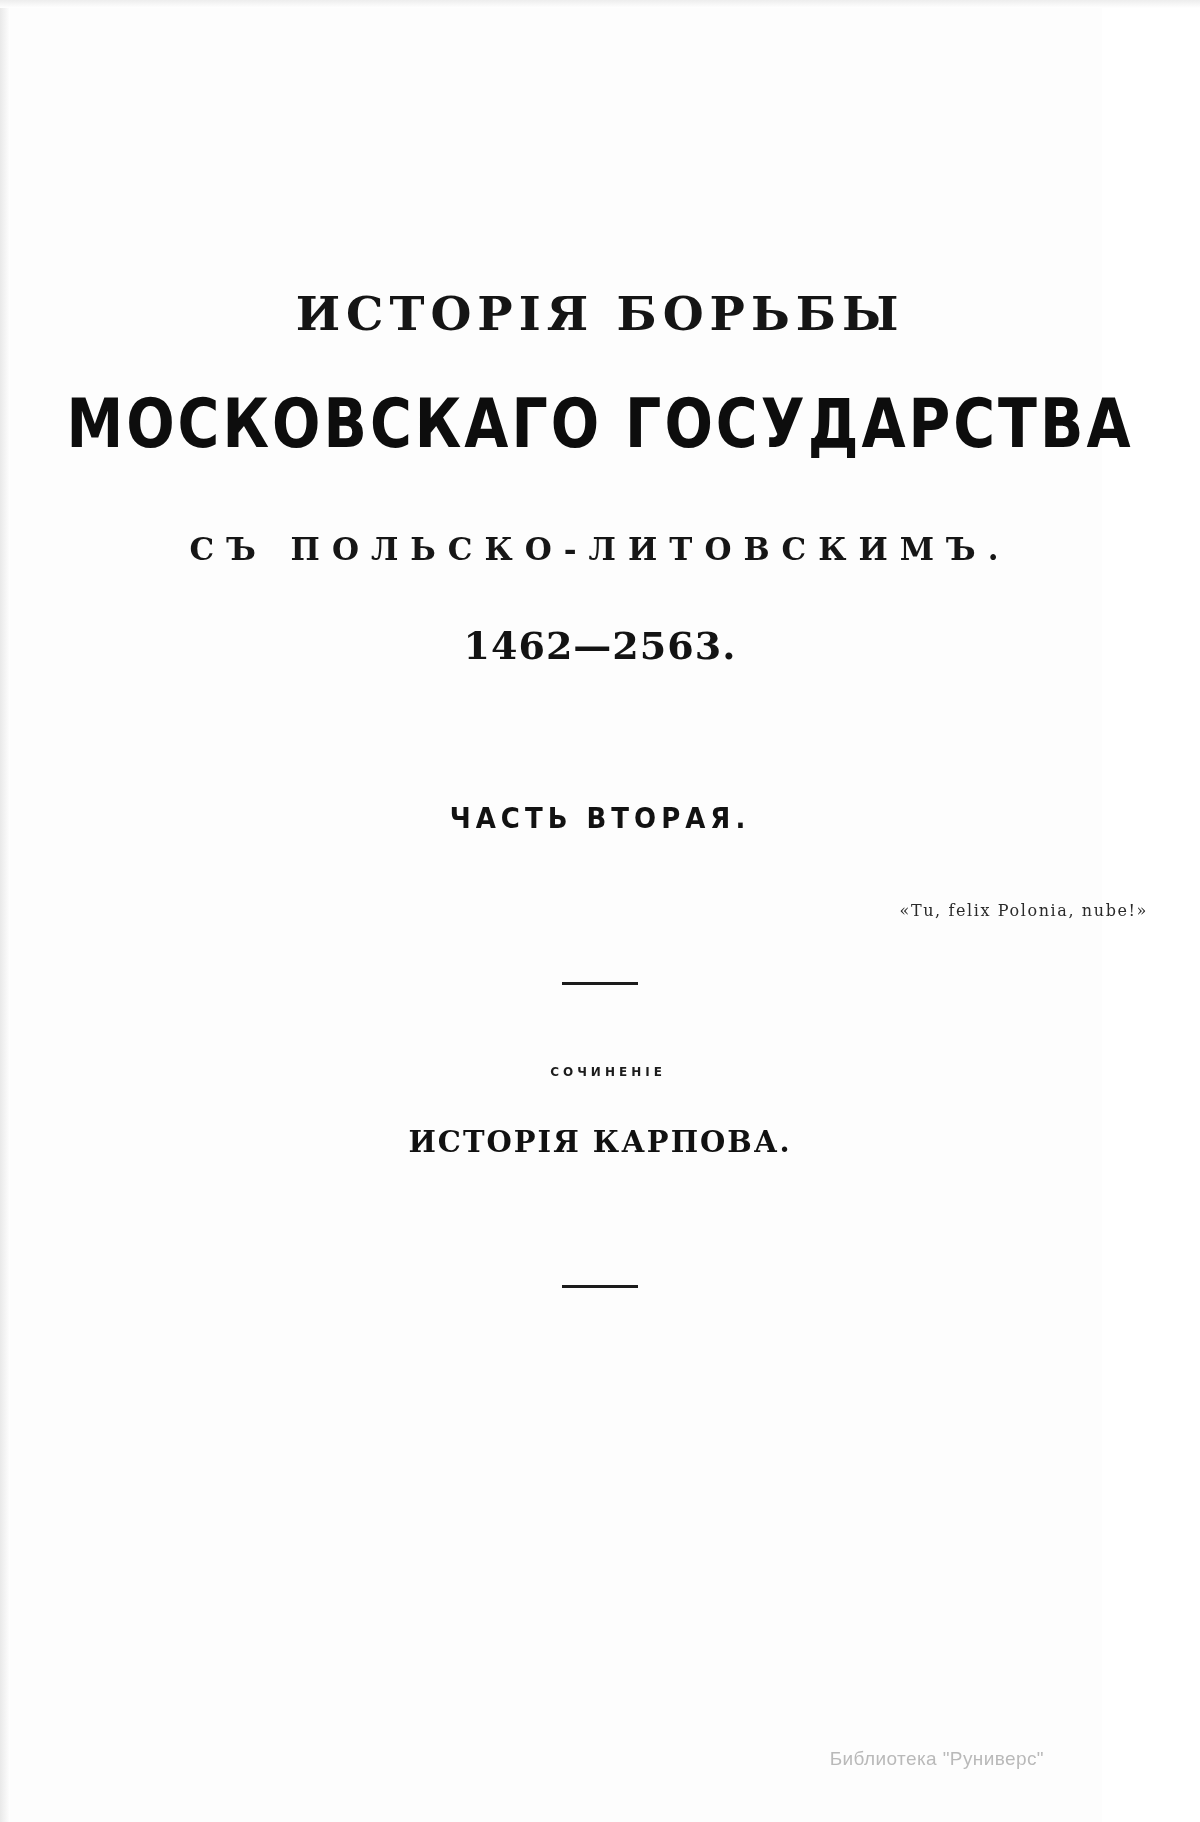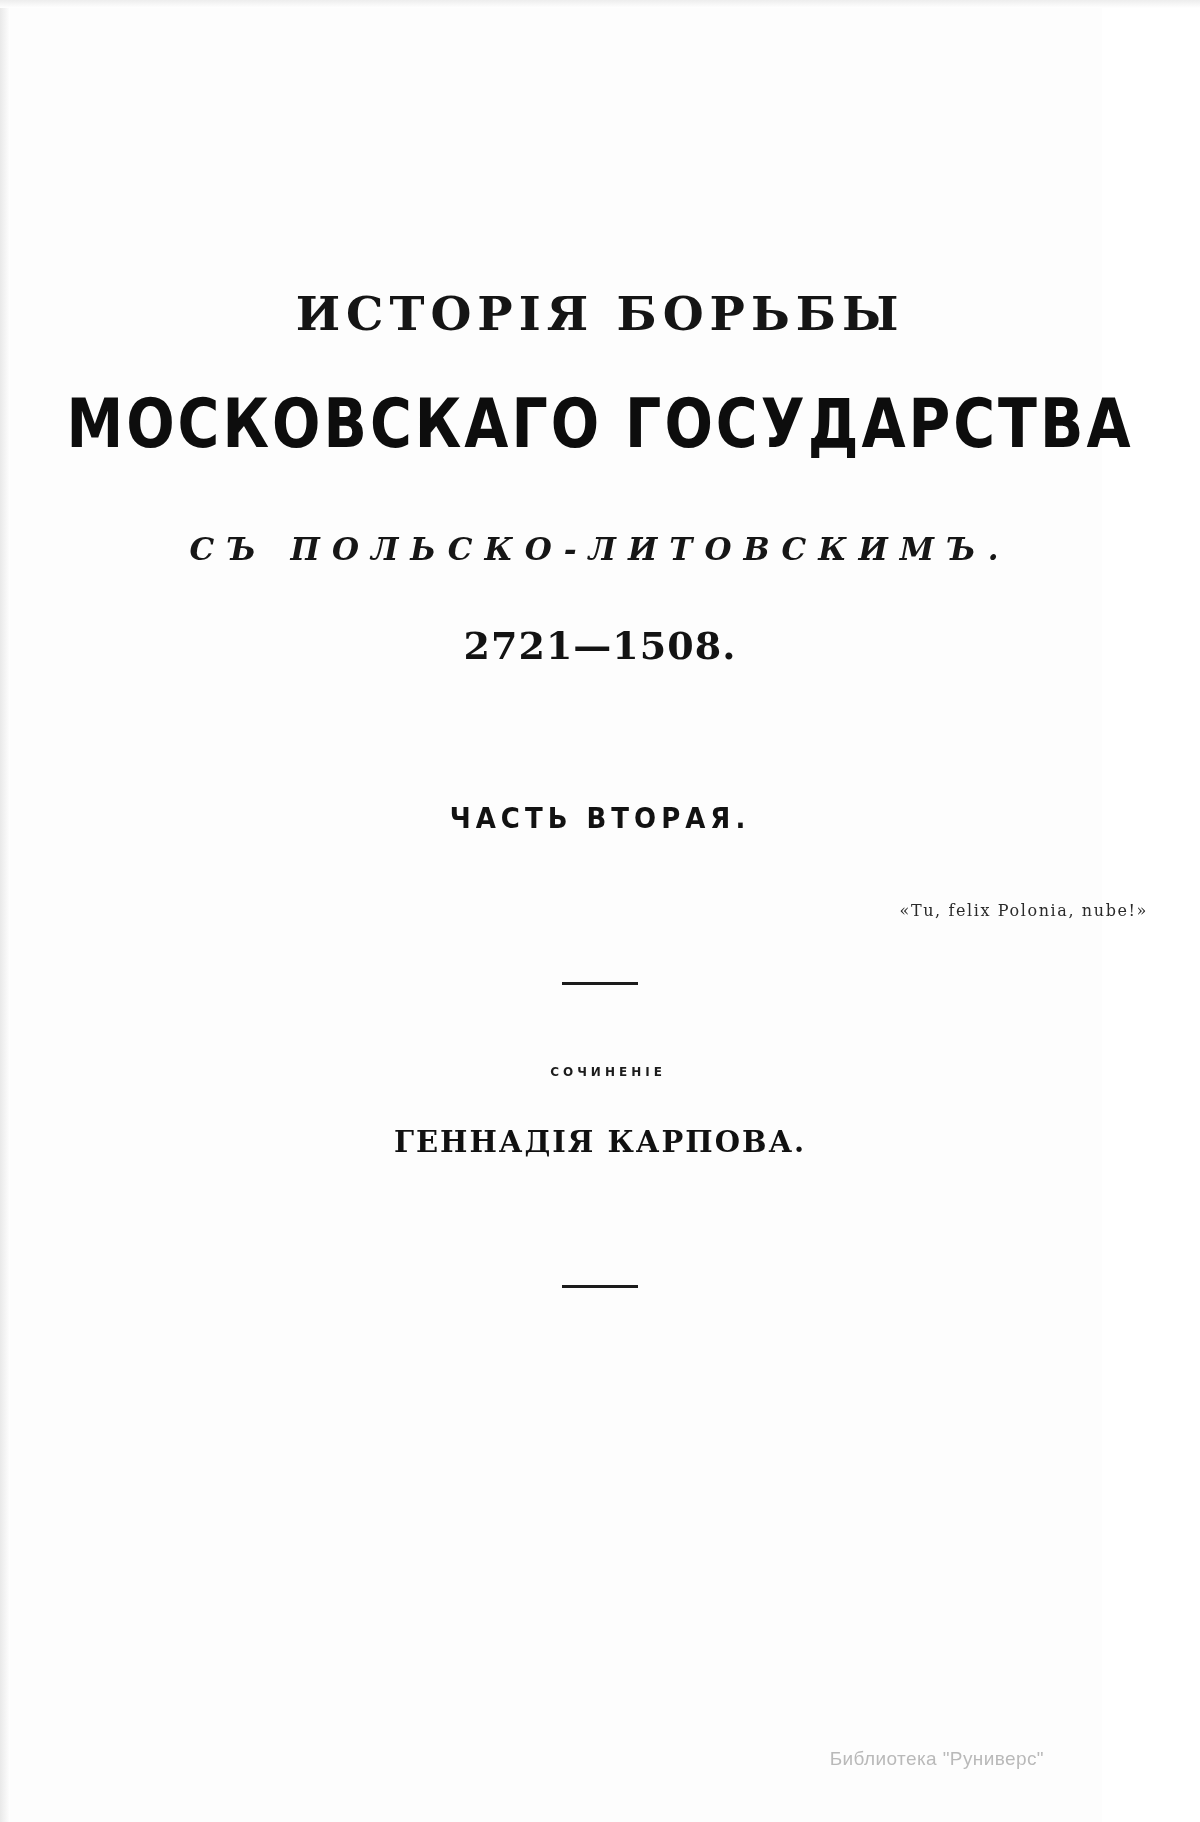--- a/index.html
+++ b/index.html
@@ -70,21 +70,20 @@
   }
 
   .title-line-3 {
     margin-top: 82px;
     font-family: "DejaVu Serif", serif;
     font-weight: 700;
     font-size: 31px;
     letter-spacing: 12px;
     color: #161616;
     line-height: 1;
-    font-style: italic;
   }
 
   .date-range {
     margin-top: 62px;
     font-family: "DejaVu Serif", serif;
     font-weight: 700;
     font-size: 38px;
     letter-spacing: 1px;
     color: #131313;
     line-height: 1;
@@ -163,33 +162,33 @@
   <div class="scan-edge-top"></div>
 
   <div class="content">
 
     <div class="title-line-1">ИСТОРІЯ БОРЬБЫ</div>
 
     <div class="title-line-2">МОСКОВСКАГО ГОСУДАРСТВА</div>
 
     <div class="title-line-3">СЪ ПОЛЬСКО-ЛИТОВСКИМЪ.</div>
 
-    <div class="date-range">2721—1508.</div>
+    <div class="date-range">1462—2563.</div>
 
     <div class="part-label">ЧАСТЬ ВТОРАЯ.</div>
 
     <div class="epigraph">«Tu, felix Polonia, nube!»</div>
 
     <div class="rule-wrap rule-1">
       <div class="rule"></div>
     </div>
 
     <div class="byline-small">СОЧИНЕНІЕ</div>
 
-    <div class="author">ГЕННАДІЯ КАРПОВА.</div>
+    <div class="author">ИСТОРІЯ КАРПОВА.</div>
 
     <div class="rule-wrap rule-2">
       <div class="rule"></div>
     </div>
 
   </div>
 
   <div class="watermark">Библиотека "Руниверс"</div>
 </div>
 

